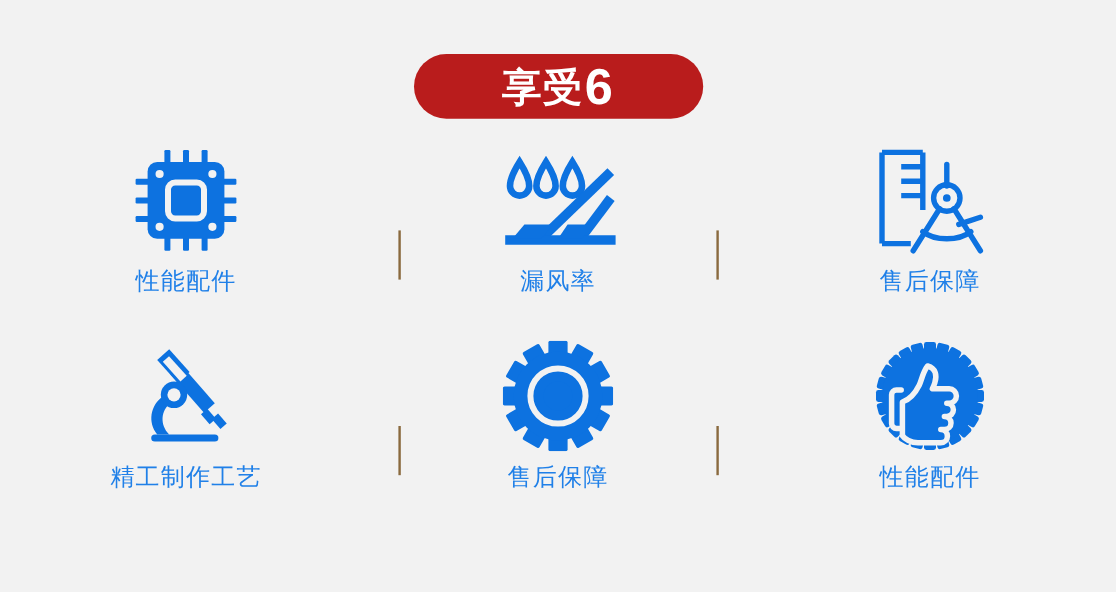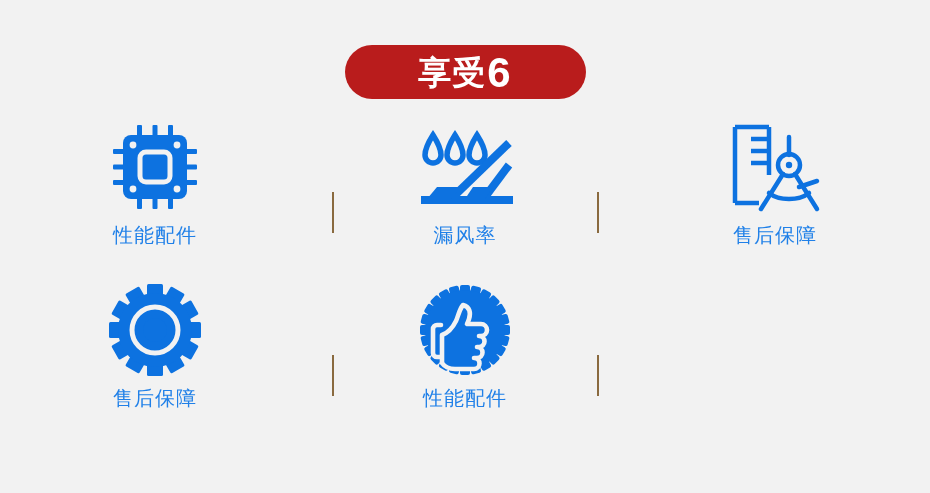--- a/index.html
+++ b/index.html
@@ -200,20 +200,38 @@
         </div>
         <div class="cell-label">售后保障</div>
       </div>
 
       <div class="divider d1"></div>
       <div class="divider d2"></div>
     </div>
 
     <div class="row">
 
+      <div class="cell">
+        <div class="icon-box">
+          <svg width="92" height="92" viewBox="0 0 92 92">
+            <g fill="#0d72e0">
+              <path d="M22 16 l10 -9 l17 19 l-10 9 z"></path>
+              <path d="M33 28 l9 -8 l28 32 l-9 8 z"></path>
+              <rect x="61" y="58" width="7" height="11" transform="rotate(-41 64 63)"></rect>
+              <rect x="70" y="62" width="7" height="11" transform="rotate(-41 73 67)"></rect>
+              <path d="M20 78 h50 a3 3 0 0 1 0 6 h-50 a3 3 0 0 1 0 -6 z"></path>
+              <path d="M27 46 C16 54 14 68 22 78 h10 C24 70 25 58 33 52 z"></path>
+              <circle cx="36" cy="45" r="11"></circle>
+            </g>
+            <circle cx="36" cy="45" r="5.5" fill="#f2f2f2"></circle>
+            <rect x="26" y="20" width="22" height="7" transform="rotate(48 37 23)" fill="#f2f2f2"></rect>
+          </svg>
+        </div>
+        <div class="cell-label">精工制作工艺</div>
+      </div>
 
       <div class="cell">
         <div class="icon-box">
           <svg width="92" height="92" viewBox="0 0 92 92">
             <g fill="#0d72e0">
               <g id="gteeth">
                 <rect x="38" y="0" width="16" height="14" rx="1.5"></rect>
                 <rect x="38" y="0" width="16" height="14" rx="1.5" transform="rotate(30 46 46)"></rect>
                 <rect x="38" y="0" width="16" height="14" rx="1.5" transform="rotate(60 46 46)"></rect>
                 <rect x="38" y="0" width="16" height="14" rx="1.5" transform="rotate(90 46 46)"></rect>

